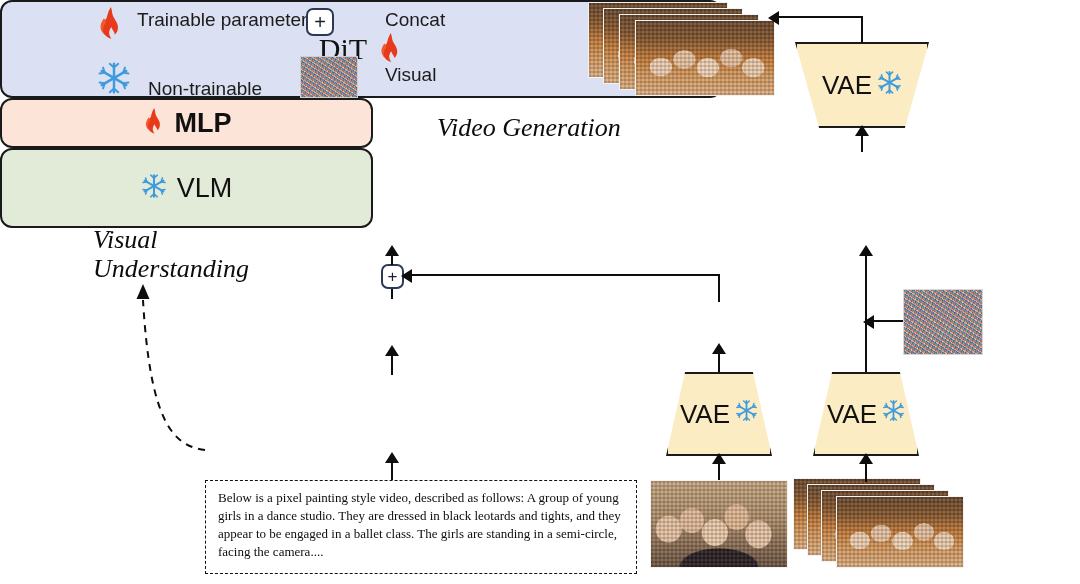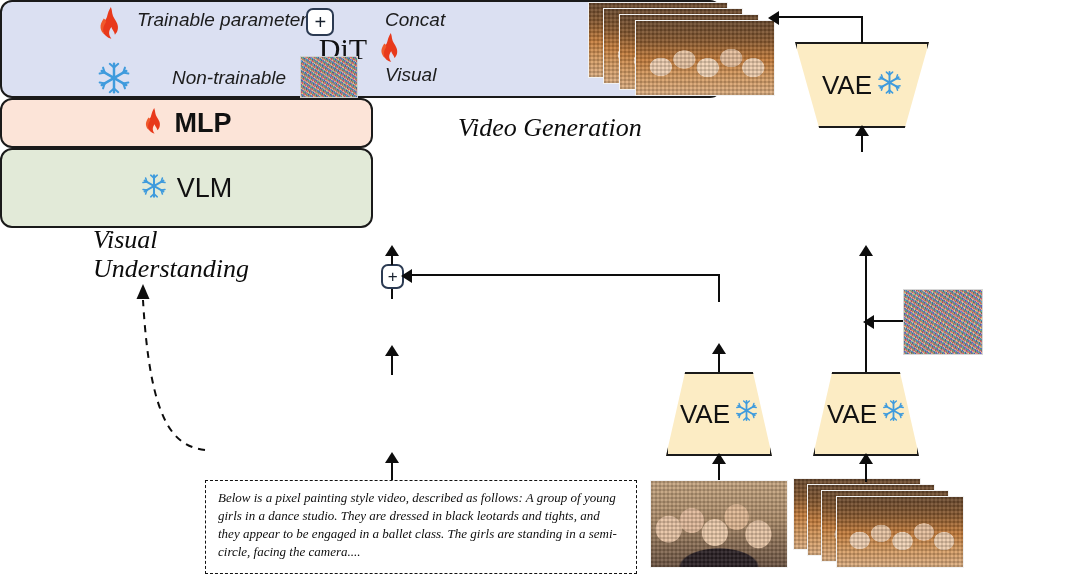--- a/index.html
+++ b/index.html
@@ -8,21 +8,21 @@
     background: #ffffff;
   }
   #canvas {
     position: relative;
     width: 1080px;
     height: 584px;
     background: #ffffff;
     font-family: "Liberation Sans", sans-serif;
     overflow: hidden;
   }
-  .abs { position: absolute; font-style: italic; }
+  .abs { position: absolute; }
 
   
   .legend-label {
     font-family: "Liberation Sans", sans-serif;
     font-size: 19px;
     color: #1c1c1c;
     white-space: nowrap;
   }
 
   
@@ -222,26 +222,26 @@
         <line x1="27.8" y1="23.7" x2="29.6" y2="29"></line>
           <line x1="27.8" y1="23.7" x2="33.2" y2="22.8"></line>
         <line x1="8.2" y1="23.7" x2="2.8" y2="22.8"></line>
           <line x1="8.2" y1="23.7" x2="6.4" y2="29"></line>
         <line x1="27.8" y1="12.3" x2="33.2" y2="13.2"></line>
           <line x1="27.8" y1="12.3" x2="29.6" y2="7"></line>
       </g>
       <circle cx="18" cy="18" r="2.6" fill="#3f9bdd"></circle>
     </svg>
   </div>
-  <div class="abs legend-label" style="left:148px; top:67px;margin-left:24px;">Non-trainable</div>
+  <div class="abs legend-label" style="left:148px; top:78px;">Non-trainable</div>
 
   <div class="abs noise" style="left:300px; top:56px; width:56px; height:40px; border:1px solid #cfcfcf;"></div>
   <div class="abs legend-label" style="left:385px; top:64px;">Visual</div>
 
-  <div class="abs section-title" style="left:437px; top:113px;margin-left:21px;">Video Generation</div>
+  <div class="abs section-title" style="left:437px; top:113px;">Video Generation</div>
 
   <div class="abs section-title multi" style="left:93px; top:225px; width:200px;">
     <div>Visual</div>
     <div>Understanding</div>
   </div>
 
   <div class="frame-stack" style="left:588px; top:2px; width:190px; height:98px;">
     <div class="film photo-pixel" style="left:0px;  top:0px;  width:140px; height:76px;"></div>
     <div class="film photo-pixel" style="left:15px; top:6px;  width:140px; height:76px;"></div>
     <div class="film photo-pixel" style="left:31px; top:12px; width:140px; height:76px;"></div>

